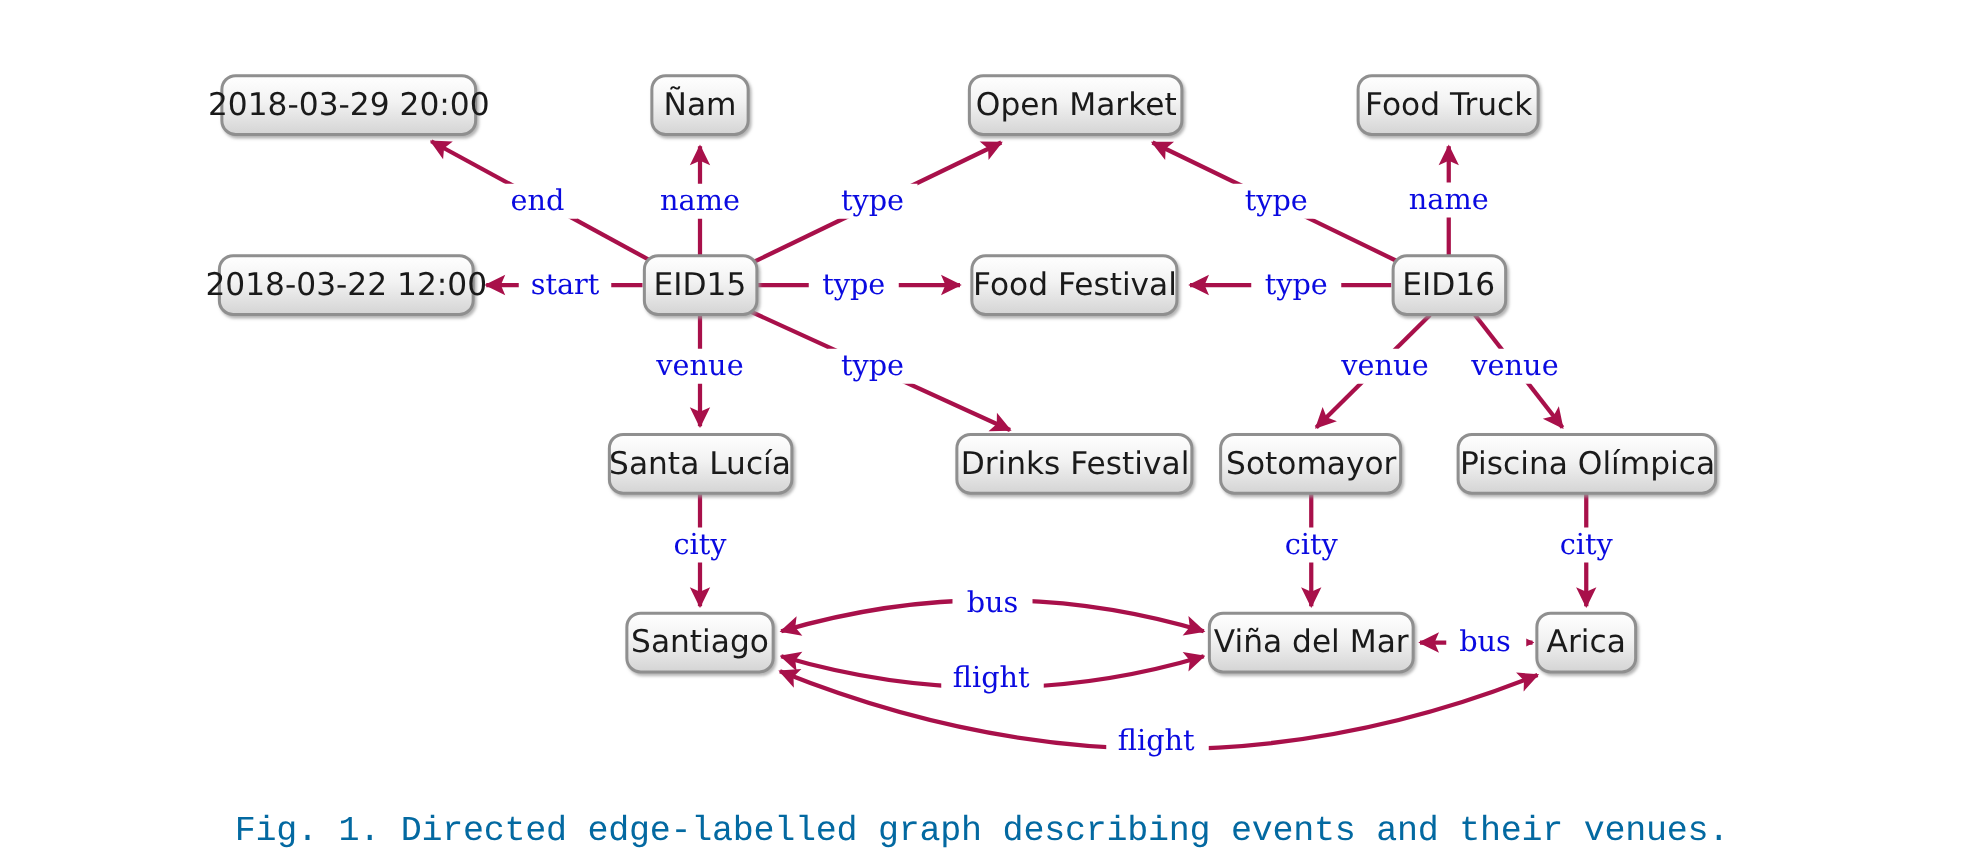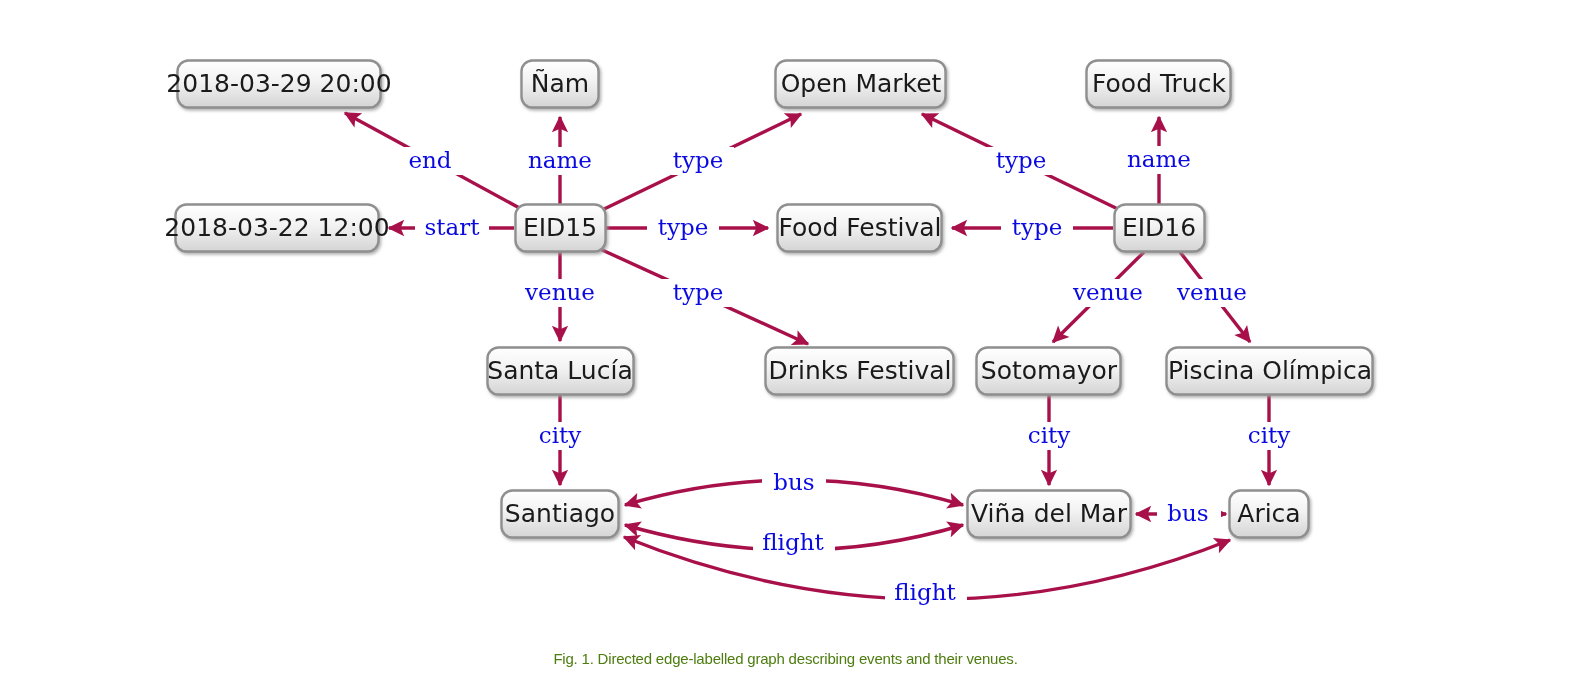--- a/index.html
+++ b/index.html
@@ -47,23 +47,23 @@
     fill: none;
     stroke-width: 3.4;
     stroke-linecap: butt;
   }
   .caption {
     position: absolute;
     left: 0;
     top: 650px;
     width: 1571px;
     text-align: center;
-    font-family: Liberation Sans, sans-serif;
-    font-size: 15px;
-    color: #4d7c0f;
+    font-family: Liberation Mono, monospace;
+    font-size: 28px;
+    color: #0369a1;
     letter-spacing: -0.2px;
   }
 </style>
 </head>
 <body>
 
 <div id="figure">
 
   <svg id="graph-svg" viewBox="0 0 1571 694" xmlns="http://www.w3.org/2000/svg">
     <defs>

